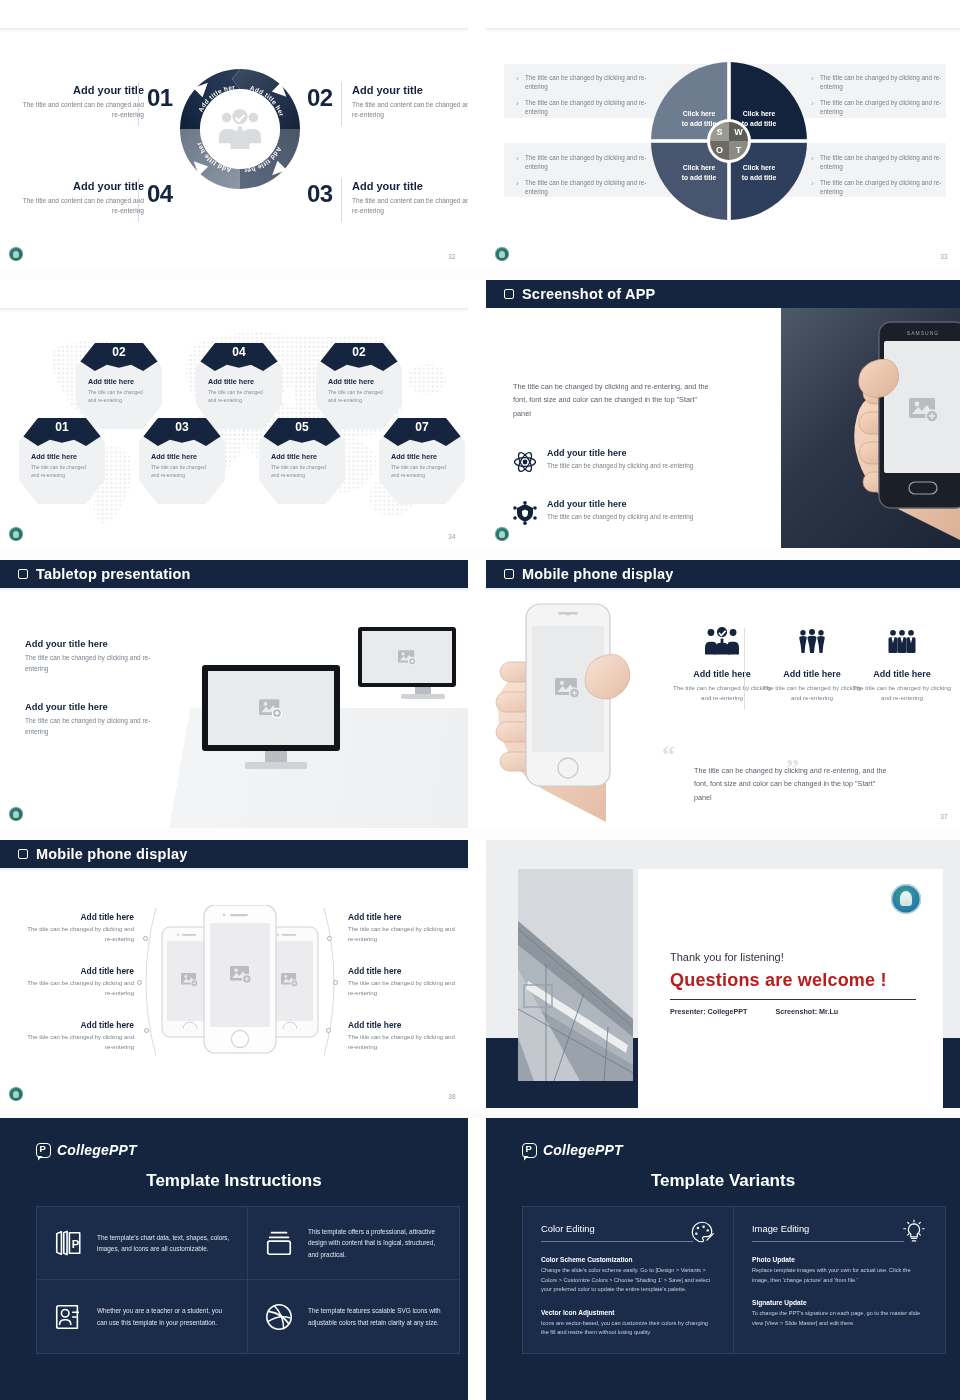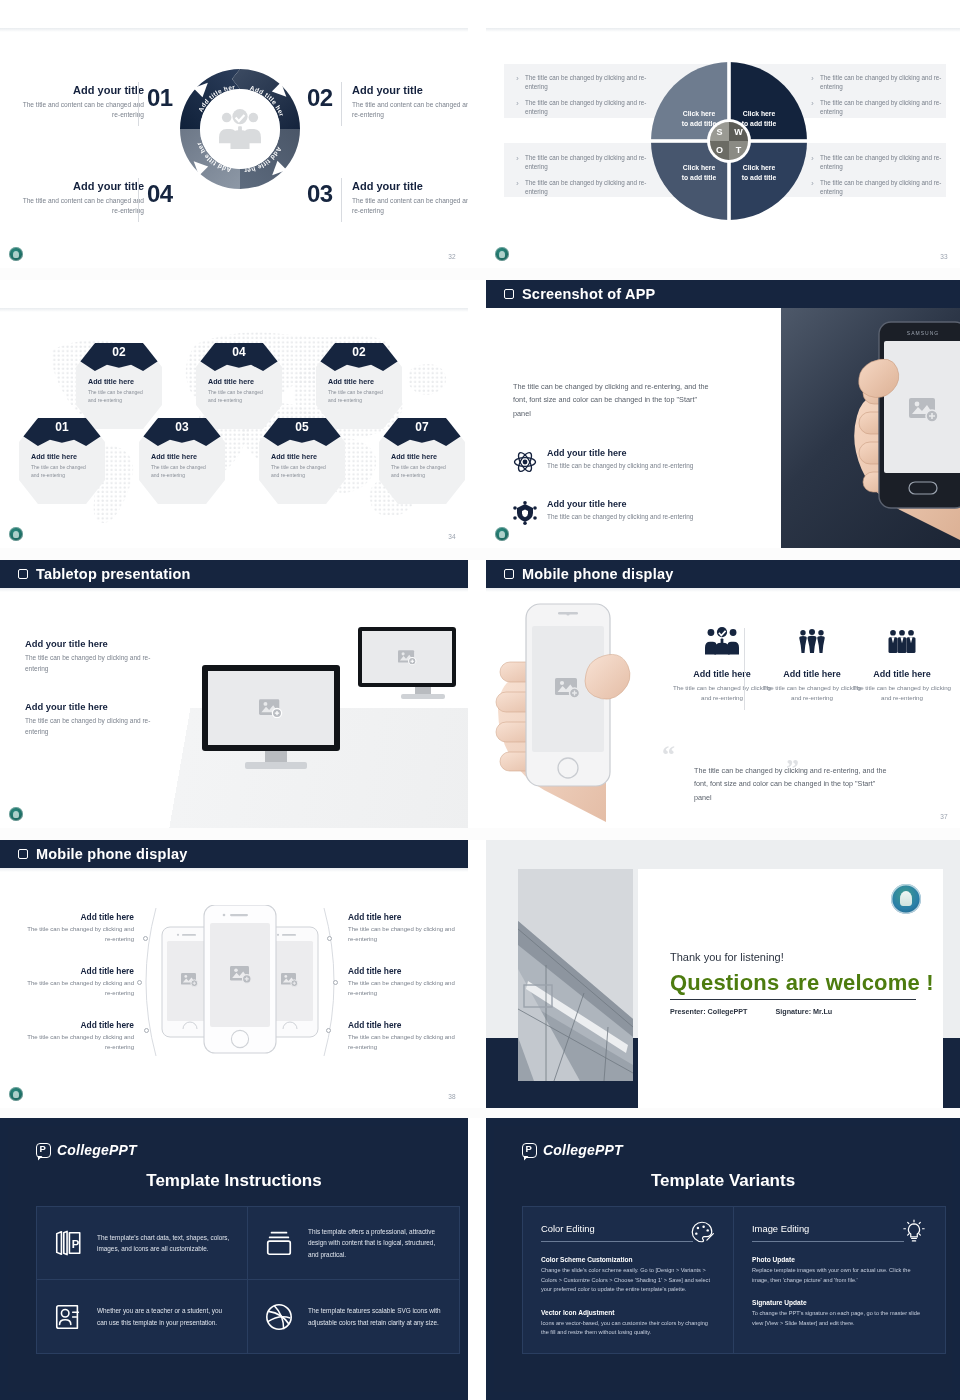--- a/index.html
+++ b/index.html
@@ -212,21 +212,21 @@
     border-radius:50%;
     background:radial-gradient(circle at 46% 36%, #3f9d8e 0%, #2a7fa8 55%, #1d5a7d 100%);
     box-shadow:inset 0 0 0 1.4px #ffffffaa;
   }
   .ty-logo::after{
     content:""; position:absolute; left:9px; top:7px; width:12px; height:15px;
     border-radius:50% 50% 25% 25%;
     background:linear-gradient(#eef6f3,#cfe3df);
   }
   .ty-l1{ position:absolute; left:32px; top:82px; font-size:11px; color:#2b3340; }
-  .ty-l2{ position:absolute; left:32px; top:101px; font-size:22px; font-weight:bold; color:#4d7c0f; letter-spacing:.2px;}
+  .ty-l2{ position:absolute; left:32px; top:101px; font-size:18px; font-weight:bold; color:#b91c1c; letter-spacing:.2px;}
   .ty-rule{ position:absolute; left:32px; top:130px; width:246px; height:1px; background:#2b3340; }
   .ty-meta{ position:absolute; left:32px; top:138px; font-size:7.2px; font-weight:bold; color:#2b3340; }
   .ty-meta span{ margin-right:26px; }
   .ty-url{ position:absolute; right:20px; bottom:12px; color:#ffffff; font-size:6.6px; }
 
   
   .dark{
     position:absolute; inset:0;
     background:#152540;
     padding:20px;
@@ -889,21 +889,21 @@
       </svg>
     </div>
 
     <div class="ty-card">
       <div class="ty-logo"></div>
       <div class="ty-l1">Thank you for listening!</div>
       <div class="ty-l2">Questions are welcome !</div>
       <div class="ty-rule"></div>
       <div class="ty-meta">
         <span>Presenter: CollegePPT</span>
-        <span>Signature: Mr.Lu</span>
+        <span>Screenshot: Mr.Lu</span>
       </div>
     </div>
 
     <div class="ty-url">www.collegeppt.com</div>
    </div>
   </div>
 
   <div class="gaprow"></div>
 
   <div class="slide left" style="height:282px;">

